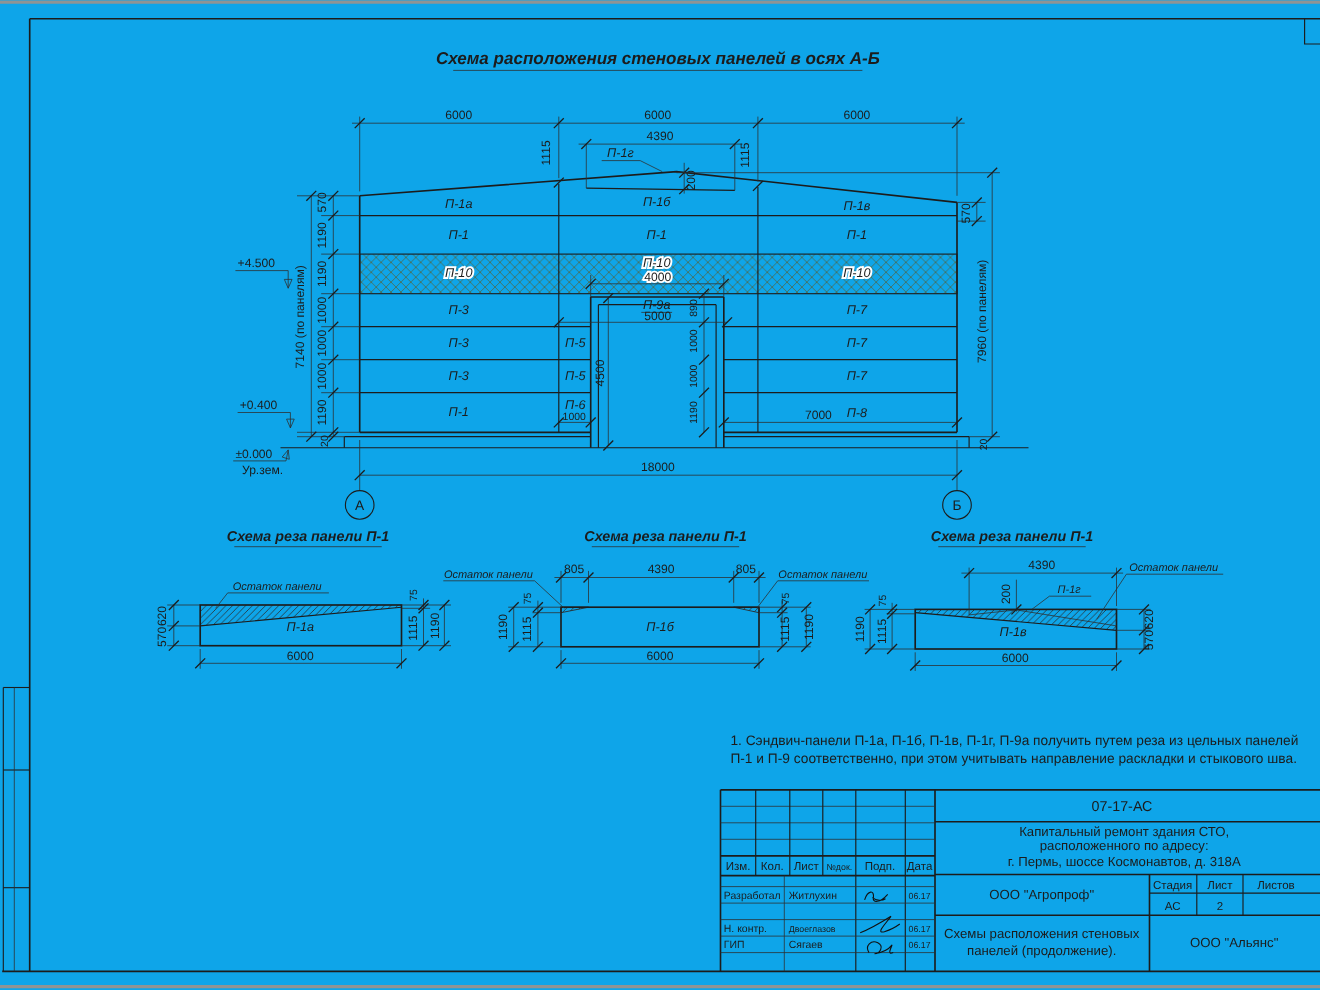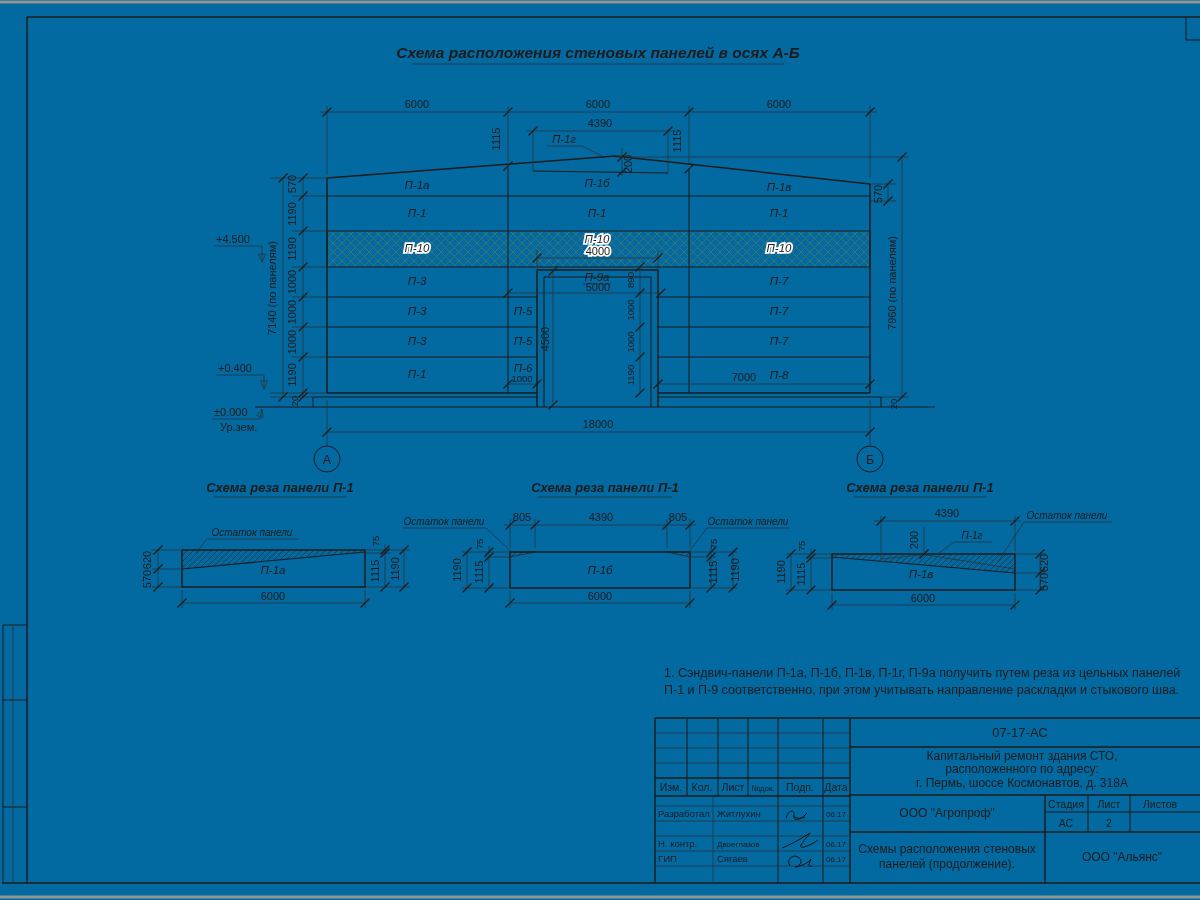--- a/index.html
+++ b/index.html
@@ -1,16 +1,16 @@
 <!DOCTYPE html>
 <html><head>
 <meta charset="utf-8">
 <style>
   html,body{margin:0;padding:0;background:#e8e8e8;}
-  #sheet{position:relative;width:1200px;height:900px;background:#0369a1;overflow:hidden;
+  #sheet{position:relative;width:1200px;height:900px;background:#0ea5e9;overflow:hidden;
          font-family:"Liberation Sans", sans-serif;}
   svg{display:block}
   .ln{stroke:#1c1c1c;fill:none;stroke-width:1}
   .thk{stroke-width:1.5}
   .med{stroke-width:1.05}
   .thin{stroke:#2e2e2e;stroke-width:.7}
   .tick{stroke:#1c1c1c;stroke-width:1.2}
   .gray{stroke:#8f9494;stroke-width:3}
   text{fill:#1c1c1c}
   .tt{font:italic 600 15.5px "Liberation Sans", sans-serif}

